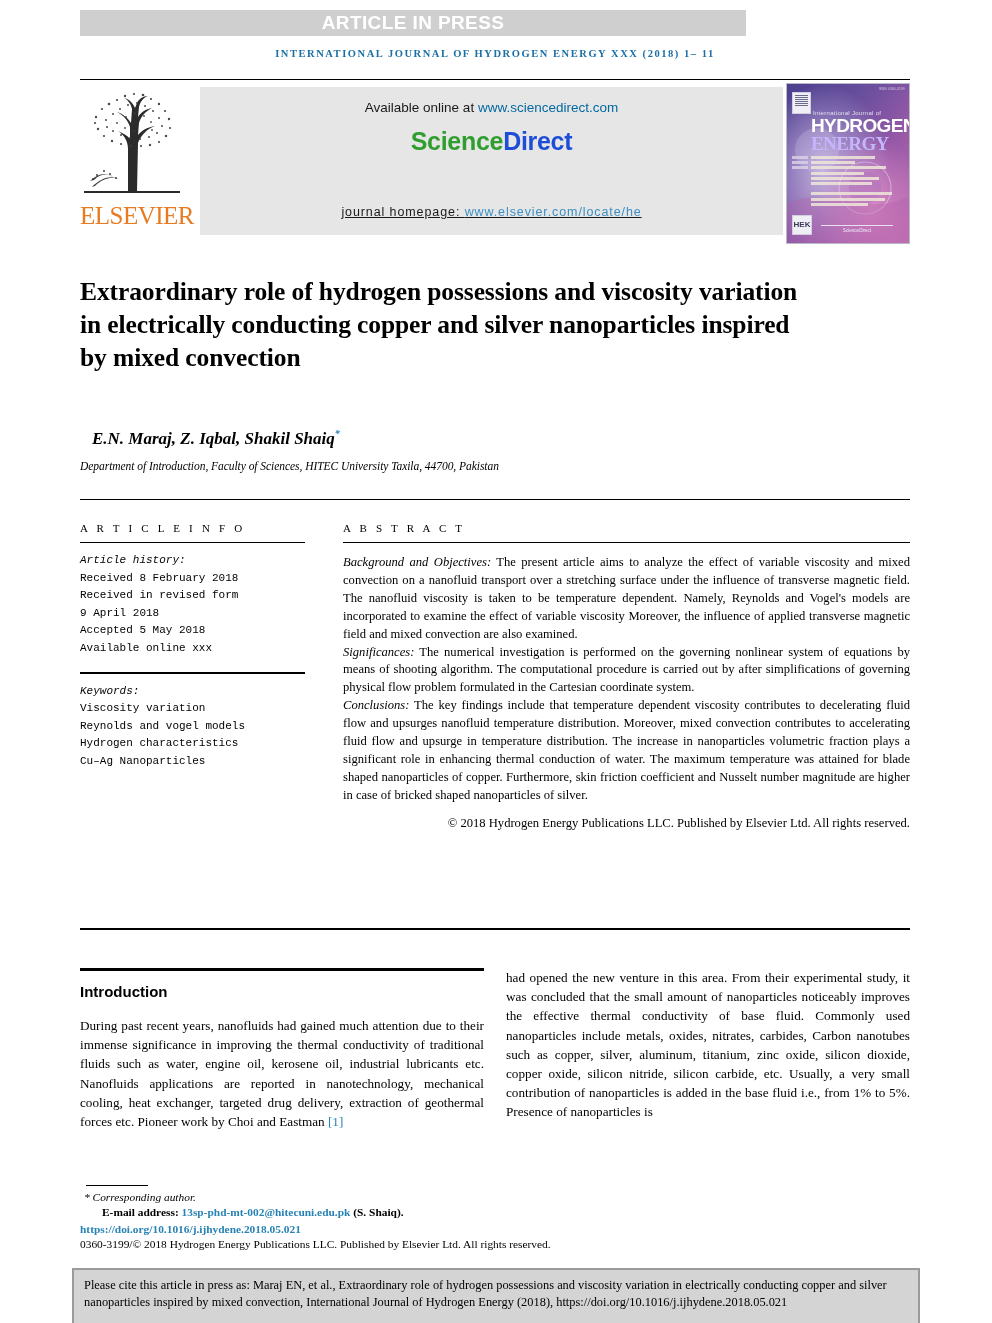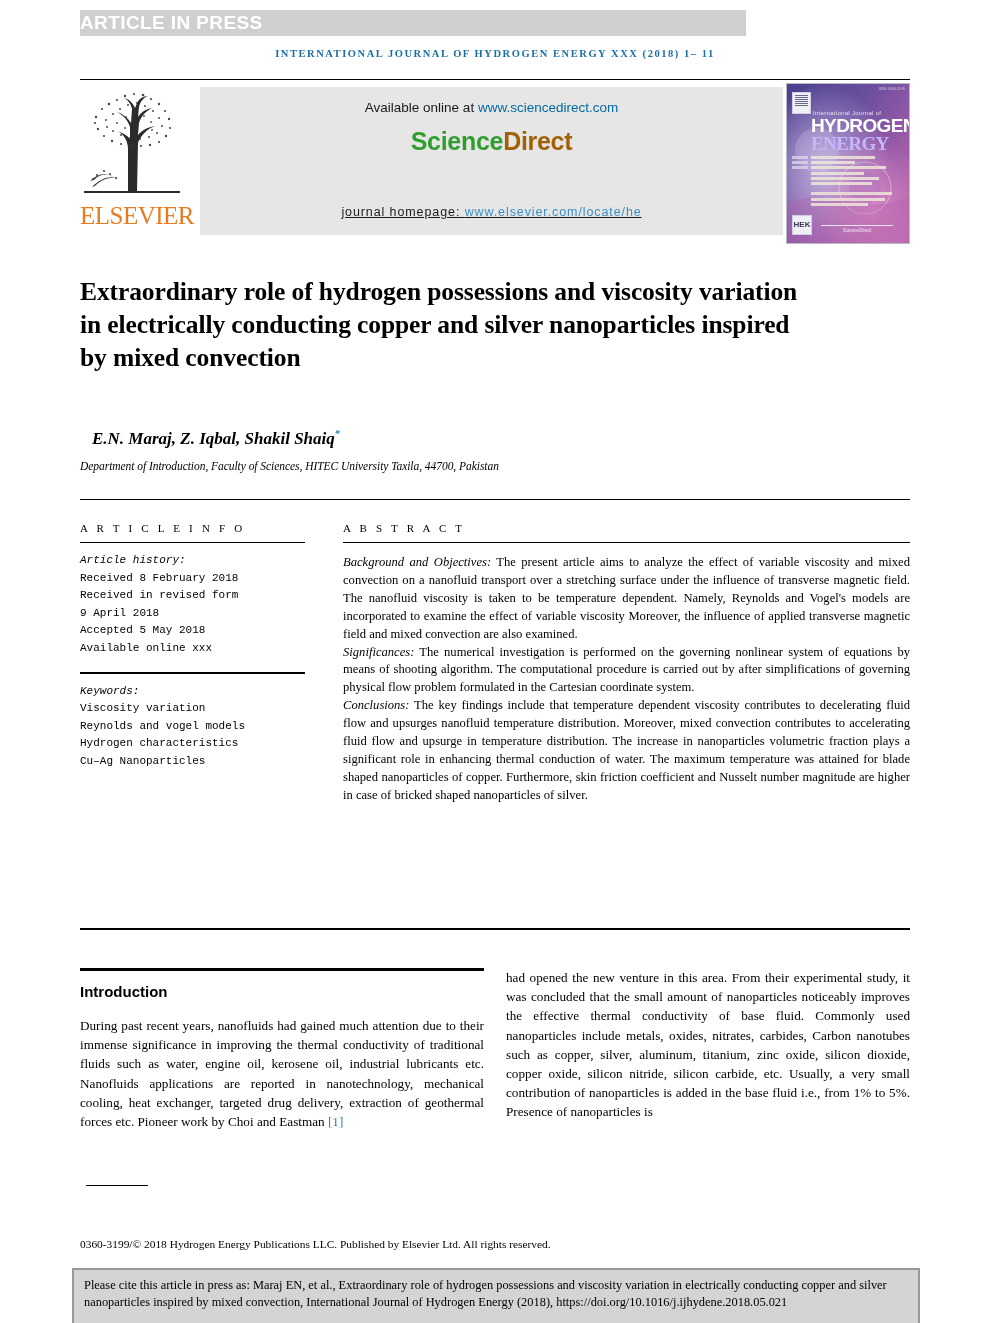--- a/index.html
+++ b/index.html
@@ -23,21 +23,21 @@
   }
 
   
   .aip-banner {
     position: absolute;
     left: 80px;
     top: 10px;
     width: 666px;
     height: 26px;
     background: #cfcfcf;
-    text-align: left;
+    text-align: center;
     line-height: 26px;
     font-family: "Liberation Sans", sans-serif;
     font-weight: bold;
     font-size: 19px;
     letter-spacing: 0.4px;
     color: #ffffff;
   }
 
   
   .journal-ref {
@@ -121,21 +121,21 @@
     position: absolute;
     left: 0; right: 0;
     top: 40px;
     text-align: center;
     font-family: "Liberation Sans", sans-serif;
     font-weight: bold;
     font-size: 25px;
     letter-spacing: -0.3px;
   }
   .sd-title .sci { color: #2f9e2f; }
-  .sd-title .dir { color: #a16207; }
+  .sd-title .dir { color: #1d4ed8; }
   .sd-home {
     position: absolute;
     left: 0; right: 0;
     bottom: 16px;
     text-align: center;
     font-family: "Liberation Sans", sans-serif;
     font-size: 12.5px;
     letter-spacing: 0.9px;
     color: #1a1a1a;
     text-decoration: underline;
@@ -628,33 +628,39 @@
     </div>
   </div>
 
   <div class="abs-col">
     <div class="sec-head">A B S T R A C T</div>
     <div class="sec-rule"></div>
     <div class="abs-body">
       <p><span class="lead">Background and Objectives:</span><span> The present article aims to analyze the effect of variable viscosity and mixed convection on a nanofluid transport over a stretching surface under the influence of transverse magnetic field. The nanofluid viscosity is taken to be temperature dependent. Namely, Reynolds and Vogel's models are incorporated to examine the effect of variable viscosity Moreover, the influence of applied transverse magnetic field and mixed convection are also examined.</span></p>
       <p><span class="lead">Significances:</span><span> The numerical investigation is performed on the governing nonlinear system of equations by means of shooting algorithm. The computational procedure is carried out by after simplifications of governing physical flow problem formulated in the Cartesian coordinate system.</span></p>
       <p><span class="lead">Conclusions:</span><span> The key findings include that temperature dependent viscosity contributes to decelerating fluid flow and upsurges nanofluid temperature distribution. Moreover, mixed convection contributes to accelerating fluid flow and upsurge in temperature distribution. The increase in nanoparticles volumetric fraction plays a significant role in enhancing thermal conduction of water. The maximum temperature was attained for blade shaped nanoparticles of copper. Furthermore, skin friction coefficient and Nusselt number magnitude are higher in case of bricked shaped nanoparticles of silver.</span></p>
+      <div class="copyright">© 2018 Hydrogen Energy Publications LLC. Published by Elsevier Ltd. All rights reserved.</div>
     </div>
   </div>
 
   <div class="hr-main-bottom"></div>
 
   <div class="col-left">
     <div class="intro-rule"></div>
     <h2 class="intro-head">Introduction</h2>
     <p class="body-text"><span>During past recent years, nanofluids had gained much attention due to their immense significance in improving the thermal conductivity of traditional fluids such as water, engine oil, kerosene oil, industrial lubricants etc. Nanofluids applications are reported in nanotechnology, mechanical cooling, heat exchanger, targeted drug delivery, extraction of geothermal forces etc. Pioneer work by Choi and Eastman </span><span class="ref">[1]</span></p>
   </div>
 
   <div class="col-right">
     <p class="body-text">had opened the new venture in this area. From their experimental study, it was concluded that the small amount of nanoparticles noticeably improves the effective thermal conductivity of base fluid. Commonly used nanoparticles include metals, oxides, nitrates, carbides, Carbon nanotubes such as copper, silver, aluminum, titanium, zinc oxide, silicon dioxide, copper oxide, silicon nitride, silicon carbide, etc. Usually, a very small contribution of nanoparticles is added in the base fluid i.e., from 1% to 5%. Presence of nanoparticles is</p>
   </div>
 
   <div class="footnote-rule"></div>
+  <div class="footnote">
+    <div class="corr">* Corresponding author.</div>
+    <div class="email"><span>E-mail address: </span><span class="email-val">13sp-phd-mt-002@hitecuni.edu.pk</span><span> (S. Shaiq).</span></div>
+    <div class="doi">https://doi.org/10.1016/j.ijhydene.2018.05.021</div>
+  </div>
   <div class="footnote-issn-wrap">0360-3199/© 2018 Hydrogen Energy Publications LLC. Published by Elsevier Ltd. All rights reserved.</div>
 
   <div class="cite-box">Please cite this article in press as: Maraj EN, et al., Extraordinary role of hydrogen possessions and viscosity variation in electrically conducting copper and silver nanoparticles inspired by mixed convection, International Journal of Hydrogen Energy (2018), https://doi.org/10.1016/j.ijhydene.2018.05.021</div>
 
 </div>
 
 </body></html>

